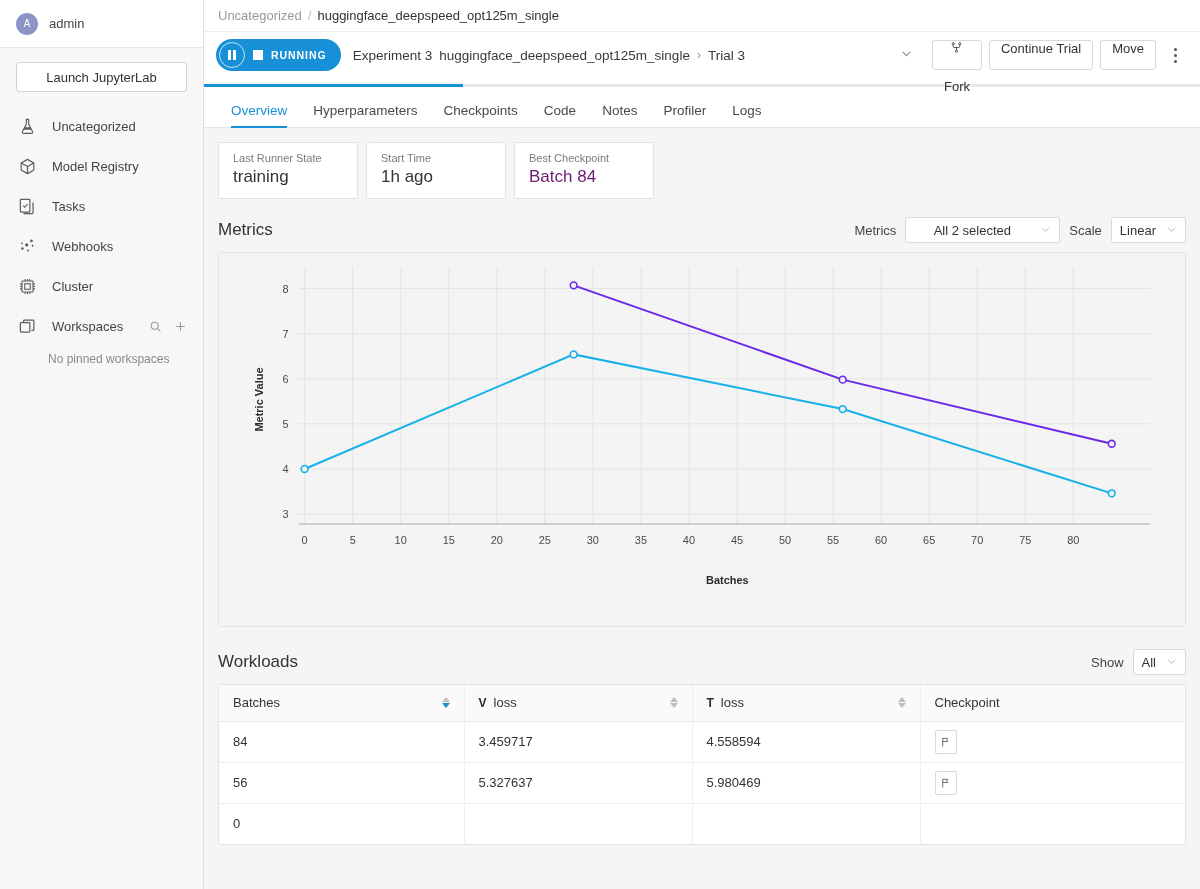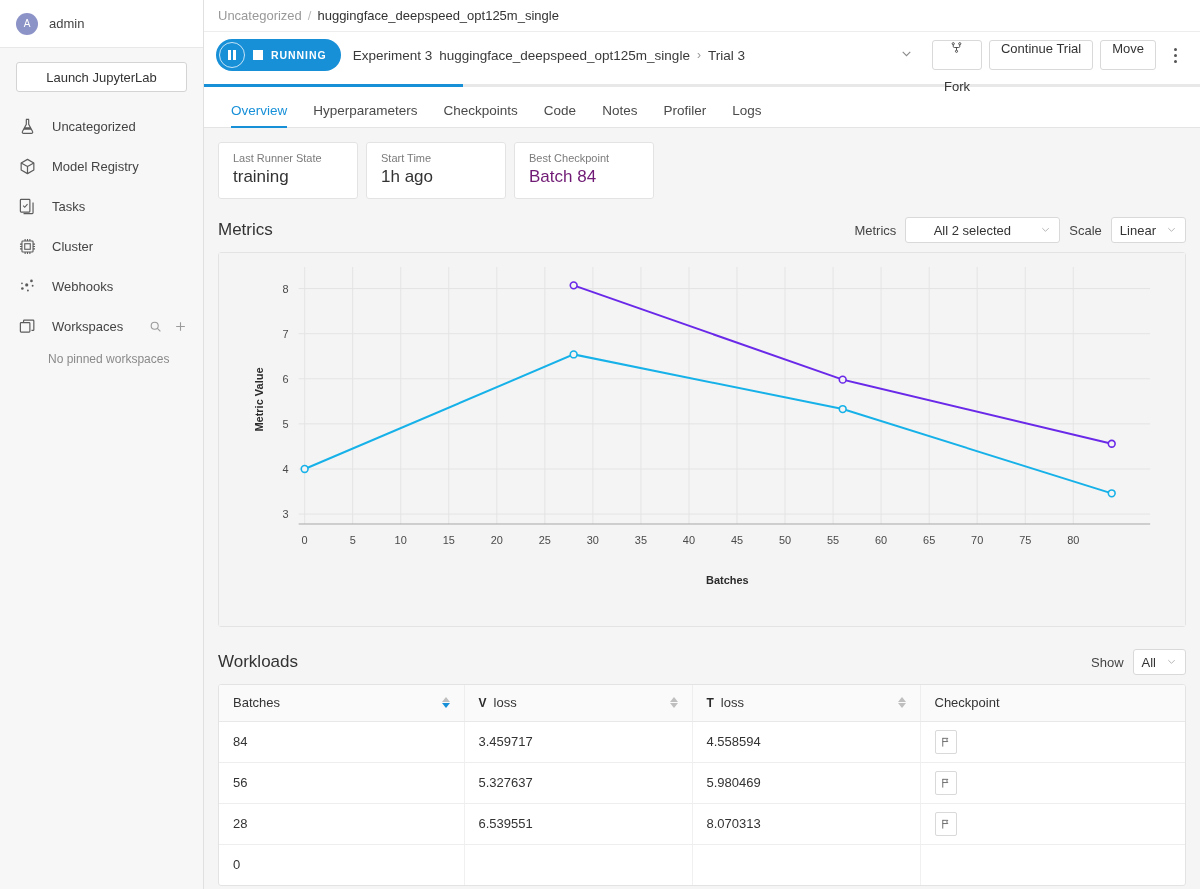--- a/index.html
+++ b/index.html
@@ -181,41 +181,41 @@
             <rect x="3" y="3" width="12" height="16" rx="1"></rect>
               <path d="M7 21h11a1 1 0 0 0 1-1V7"></path>
             <path d="M6.5 11l2 2 3.5-4" stroke-width="1.4"></path>
           </svg>
         </span>
         <span class="nav-label">Tasks</span>
       </div>
 
       <div class="nav-item">
         <span class="ic">
-          <svg width="19" height="19" viewBox="0 0 24 24" fill="none" stroke="#5c5c5c" stroke-width="1.4">
-            <rect x="5" y="5" width="14" height="14" rx="1"></rect>
-              <rect x="8.5" y="8.5" width="7" height="7"></rect>
-            <path d="M9 2.5v2.5M12 2.5v2.5M15 2.5v2.5M9 19v2.5M12 19v2.5M15 19v2.5M2.5 9H5M2.5 12H5M2.5 15H5M19 9h2.5M19 12h2.5M19 15h2.5"></path>
-          </svg>
-        </span>
-        <span class="nav-label">Cluster</span>
-      </div>
-
-      <div class="nav-item">
-        <span class="ic">
           <svg width="19" height="19" viewBox="0 0 24 24" fill="#5c5c5c">
             <circle cx="17" cy="5" r="1.7"></circle>
               <circle cx="18.5" cy="11" r="1.2"></circle>
             <circle cx="11" cy="10" r="2"></circle>
               <circle cx="5.5" cy="14.5" r="1.7"></circle>
             <circle cx="12.5" cy="17" r="1.2"></circle>
               <circle cx="5" cy="8" r="1.1"></circle>
           </svg>
         </span>
         <span class="nav-label">Webhooks</span>
+      </div>
+
+      <div class="nav-item">
+        <span class="ic">
+          <svg width="19" height="19" viewBox="0 0 24 24" fill="none" stroke="#5c5c5c" stroke-width="1.4">
+            <rect x="5" y="5" width="14" height="14" rx="1"></rect>
+              <rect x="8.5" y="8.5" width="7" height="7"></rect>
+            <path d="M9 2.5v2.5M12 2.5v2.5M15 2.5v2.5M9 19v2.5M12 19v2.5M15 19v2.5M2.5 9H5M2.5 12H5M2.5 15H5M19 9h2.5M19 12h2.5M19 15h2.5"></path>
+          </svg>
+        </span>
+        <span class="nav-label">Cluster</span>
       </div>
 
       <div class="nav-item">
         <span class="ic">
           <svg width="19" height="19" viewBox="0 0 24 24" fill="none" stroke="#5c5c5c" stroke-width="1.5" stroke-linejoin="round">
             <rect x="3" y="7" width="12" height="12" rx="1"></rect>
               <path d="M7 7V5a1 1 0 0 1 1-1h11a1 1 0 0 1 1 1v11a1 1 0 0 1-1 1h-2"></path>
           </svg>
         </span>
         <span class="nav-label">Workspaces</span>
@@ -497,32 +497,20 @@
                 <td>5.980469</td>
                 <td>
                   <span class="ckpt-btn">
                     <svg width="11" height="12" viewBox="0 0 24 24" fill="none" stroke="#555" stroke-width="1.8">
                       <path d="M6 22V3M6 4h11l-2.5 3.5L17 11H6"></path>
                     </svg>
                   </span>
                 </td>
               </tr>
               <tr>
-                <td>28</td>
-                <td>6.539551</td>
-                <td>8.070313</td>
-                <td>
-                  <span class="ckpt-btn">
-                    <svg width="11" height="12" viewBox="0 0 24 24" fill="none" stroke="#555" stroke-width="1.8">
-                      <path d="M6 22V3M6 4h11l-2.5 3.5L17 11H6"></path>
-                    </svg>
-                  </span>
-                </td>
-              </tr>
-              <tr>
                 <td>0</td>
                 <td></td>
                 <td></td>
                 <td></td>
               </tr>
             </tbody>
         </table>
       </div>
 
       <div class="pager">

